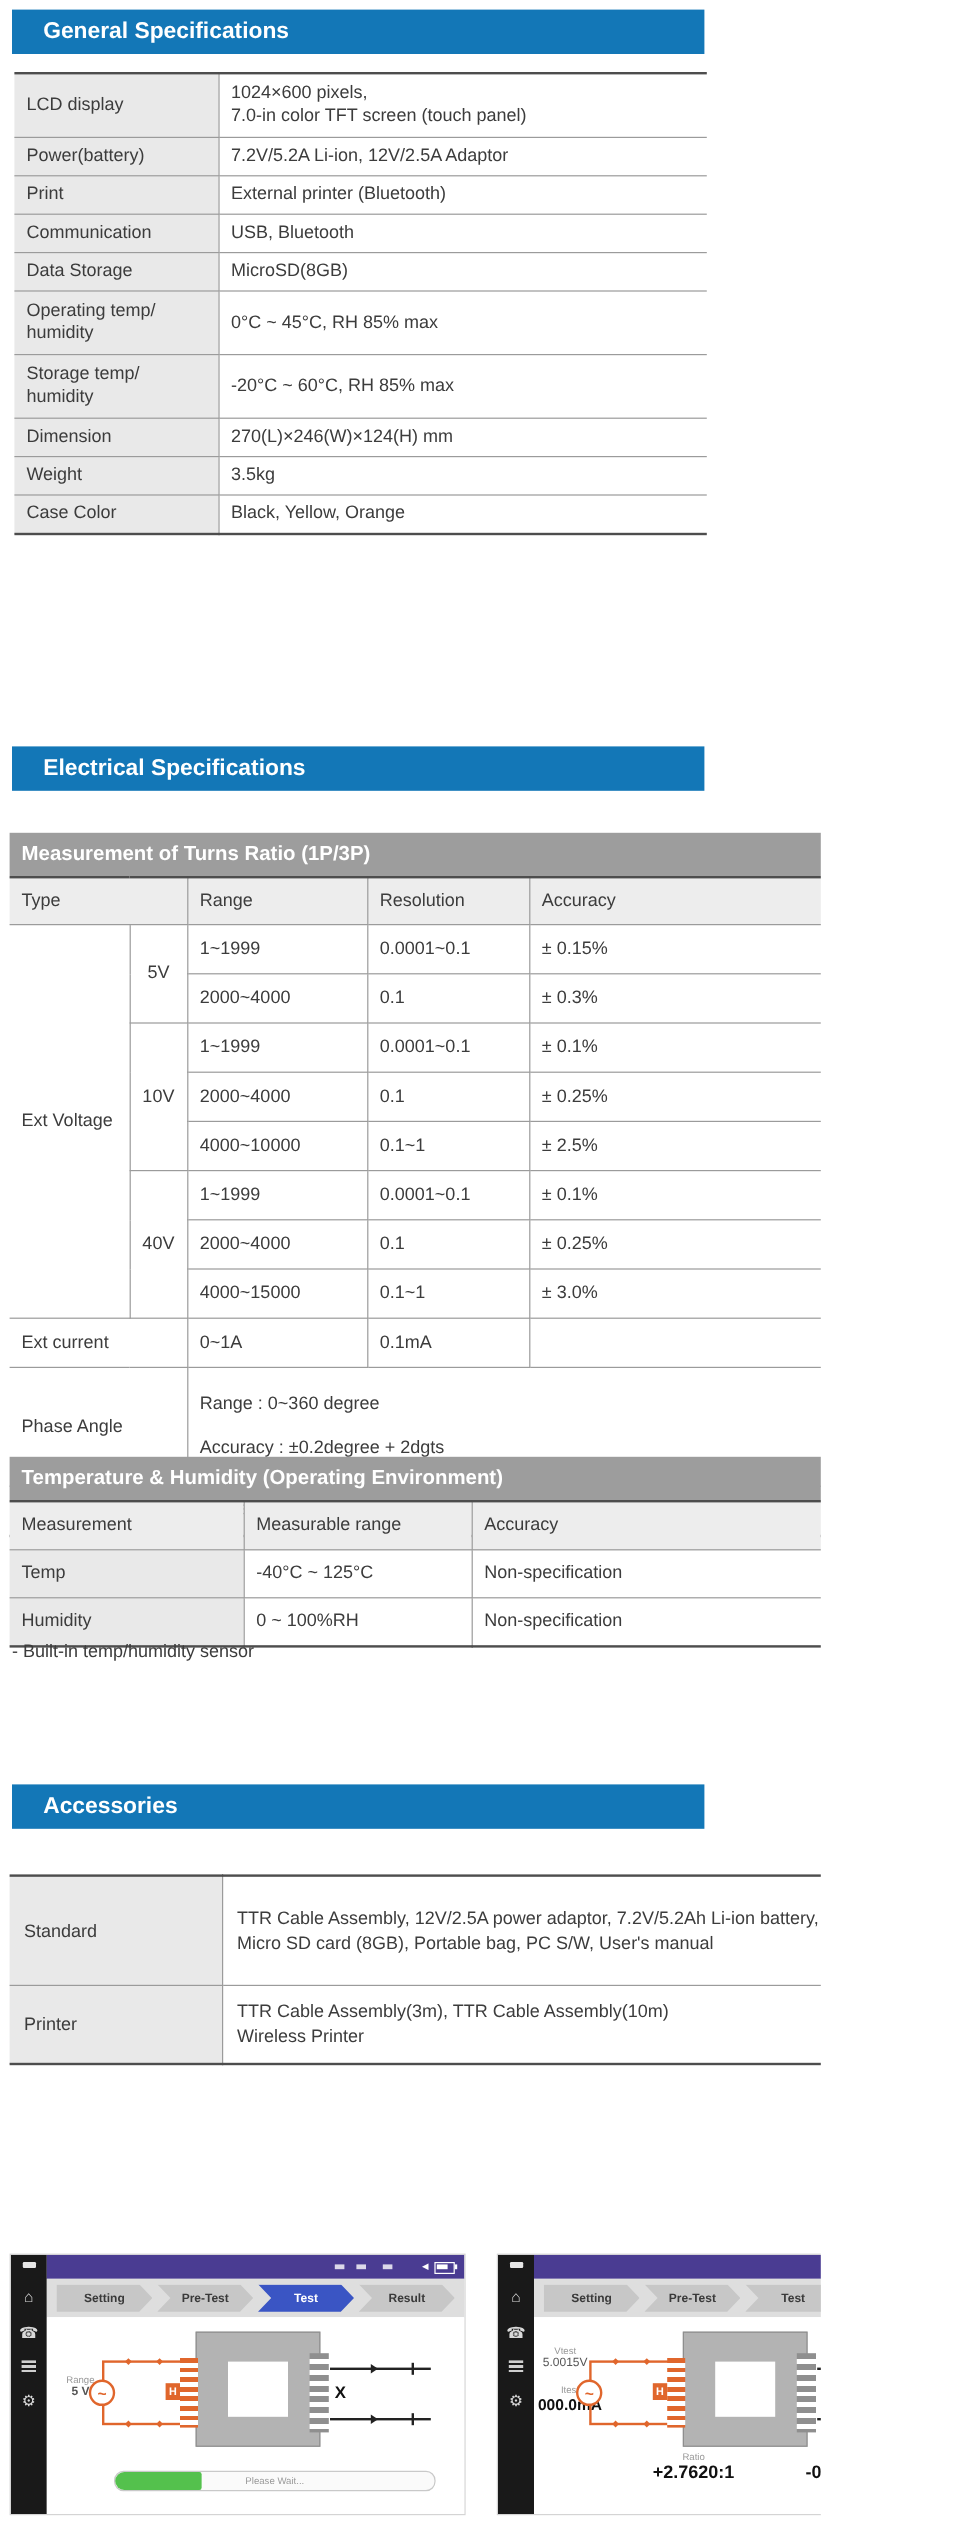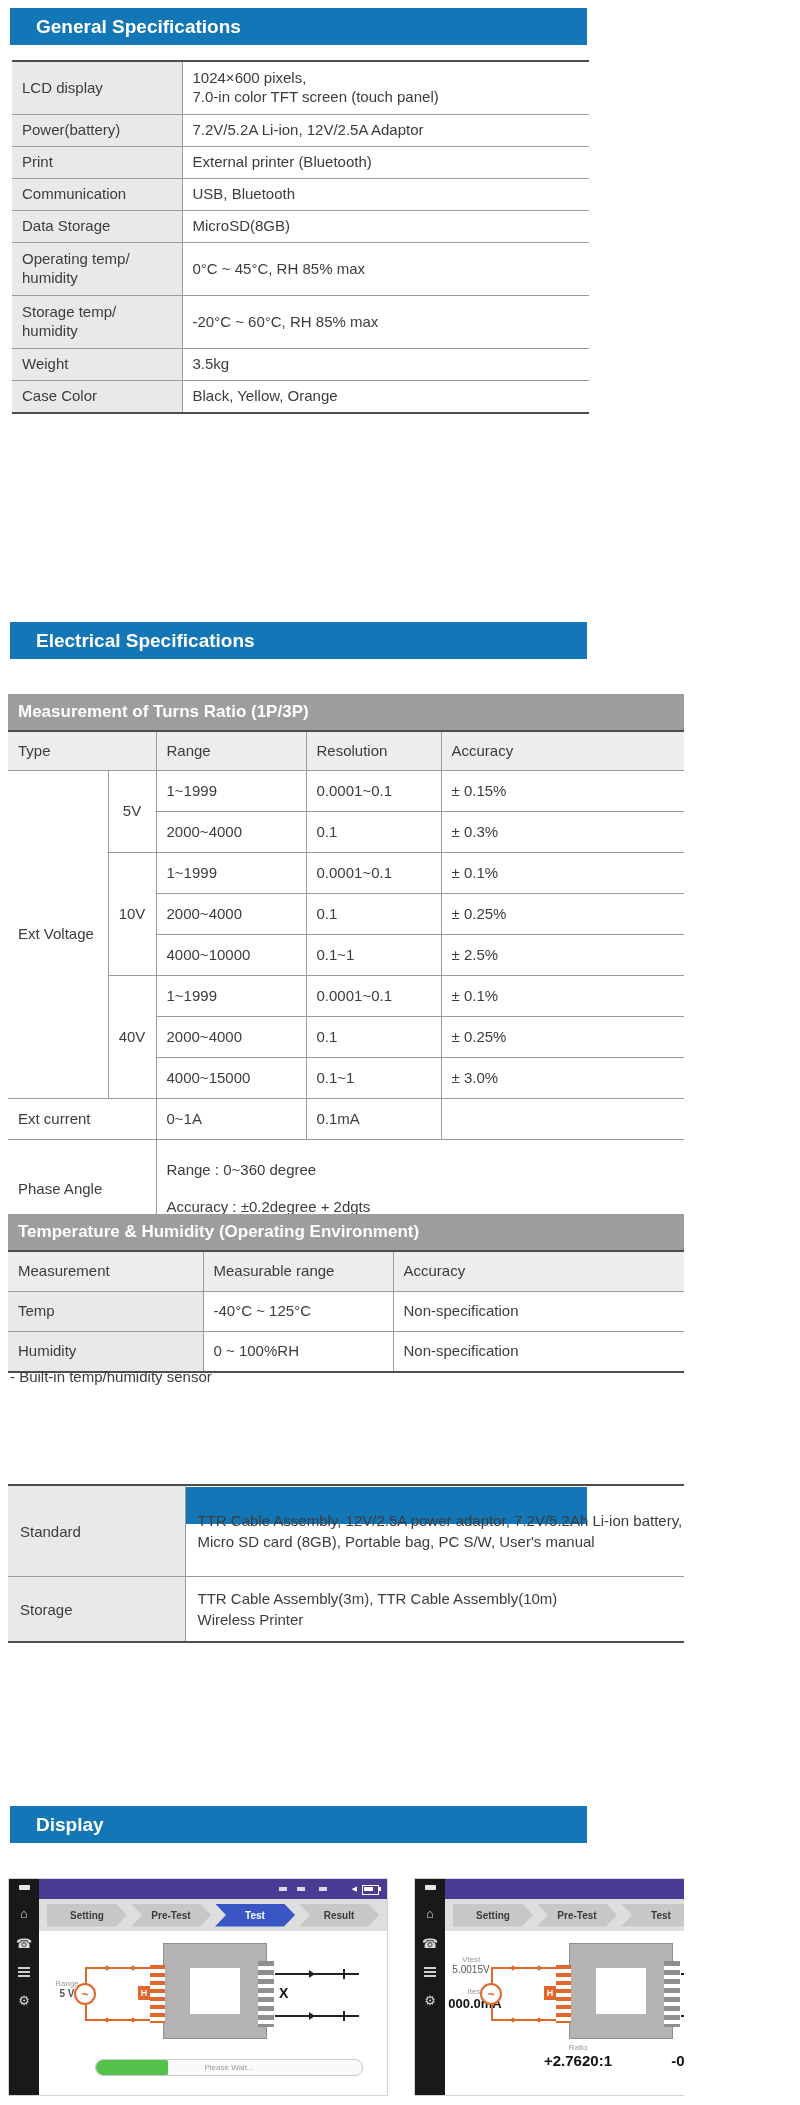--- a/index.html
+++ b/index.html
@@ -29,21 +29,21 @@
   .gtable tr.tall td{height:48px;}
 
   .ttable{position:absolute;left:8px;top:730px;width:778px;}
   .ttable td{height:36px;}
   .ttable tr.hd td{height:34px;}
   .ttable tr.phase td{height:70px;}
 
   .thtable{position:absolute;left:8px;top:1250px;width:778px;}
   .thtable td{height:35px;}
 
-  .atable{position:absolute;left:8px;top:1484px;width:778px;}
+  .atable{position:absolute;left:8px;top:1562px;width:778px;}
   .atable td{padding:6px 12px;line-height:21px;}
   .atable .std td{height:78px;} .atable .opt td{height:52px;}
 
   .footnote{position:absolute;left:10px;top:1368px;font-size:15px;color:#3c3c3c;}
 
   
   .screen{position:absolute;top:1878px;width:380px;height:218px;background:#fff;
           border:1px solid #d4d4d4;box-sizing:border-box;overflow:hidden;}
   .scr-side{position:absolute;left:0;top:0;width:30px;height:100%;background:#191919;
             display:flex;flex-direction:column;align-items:center;gap:17px;padding-top:6px;
@@ -145,20 +145,24 @@
           <td class="lblcell">Operating temp/
 humidity</td>
           <td>0°C ~ 45°C, RH 85% max</td>
         </tr>
     <tr class="tall">
           <td class="lblcell">Storage temp/
 humidity</td>
           <td>-20°C ~ 60°C, RH 85% max</td>
         </tr>
     <tr>
+          <td class="lblcell">Dimension</td>
+          <td>270(L)×246(W)×124(H) mm</td>
+        </tr>
+    <tr>
           <td class="lblcell">Weight</td>
           <td>3.5kg</td>
         </tr>
     <tr>
           <td class="lblcell">Case Color</td>
           <td>Black, Yellow, Orange</td>
         </tr>
   </tbody>
     </table>
 
@@ -288,30 +292,27 @@
     <colgroup>
         <col style="width:177px">
         <col>
       </colgroup>
     <tbody>
         <tr class="std">
       <td class="lblcell">Standard</td>
       <td>TTR Cable Assembly, 12V/2.5A power adaptor, 7.2V/5.2Ah Li-ion battery, USB cable, Micro SD card (8GB), Portable bag, PC S/W, User's manual</td>
     </tr>
     <tr class="opt">
-      <td class="lblcell">Storage</td>
+      <td class="lblcell">Printer</td>
       <td>TTR Cable Assembly(3m), TTR Cable Assembly(10m)
 Wireless Printer</td>
     </tr>
   </tbody>
     </table>
 
-  <div class="hbar" style="top:1806px;">
-    <span>Display</span>
-  </div>
 
   <div class="screen" style="left:8px;">
     <div class="scr-side">
       <span class="ic-usb"></span>
       <span class="ic">⌂</span>
       <span class="ic">☎</span>
       <span class="ic-list"></span>
       <span class="ic">⚙</span>
     </div>
     <div class="scr-status">

